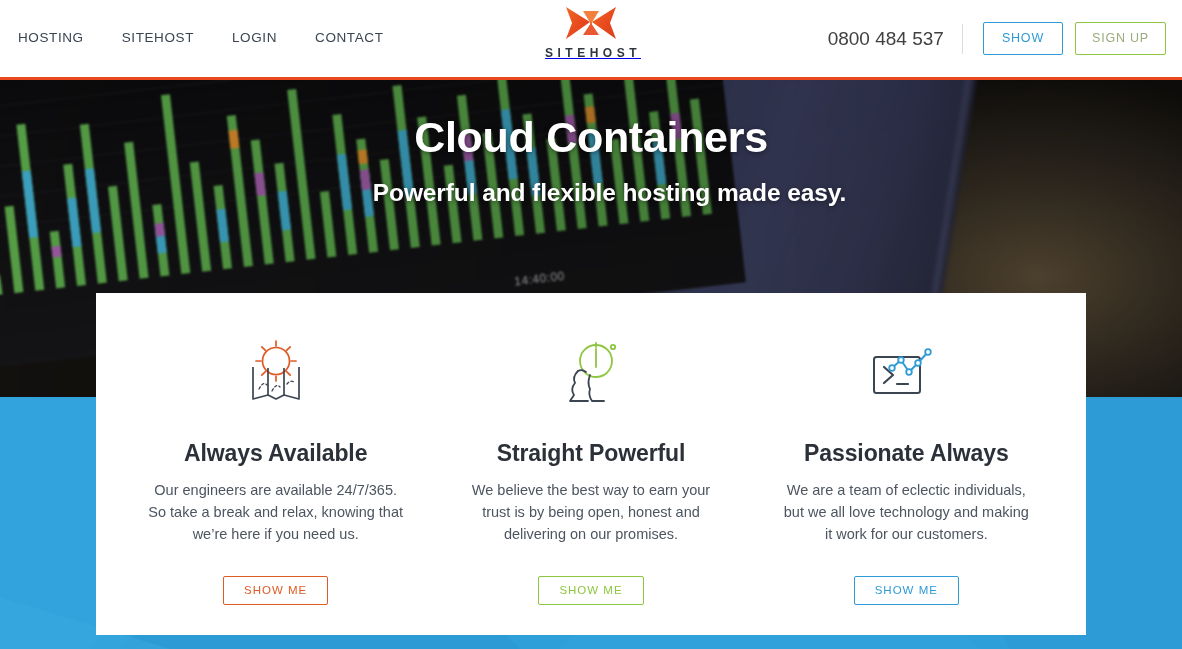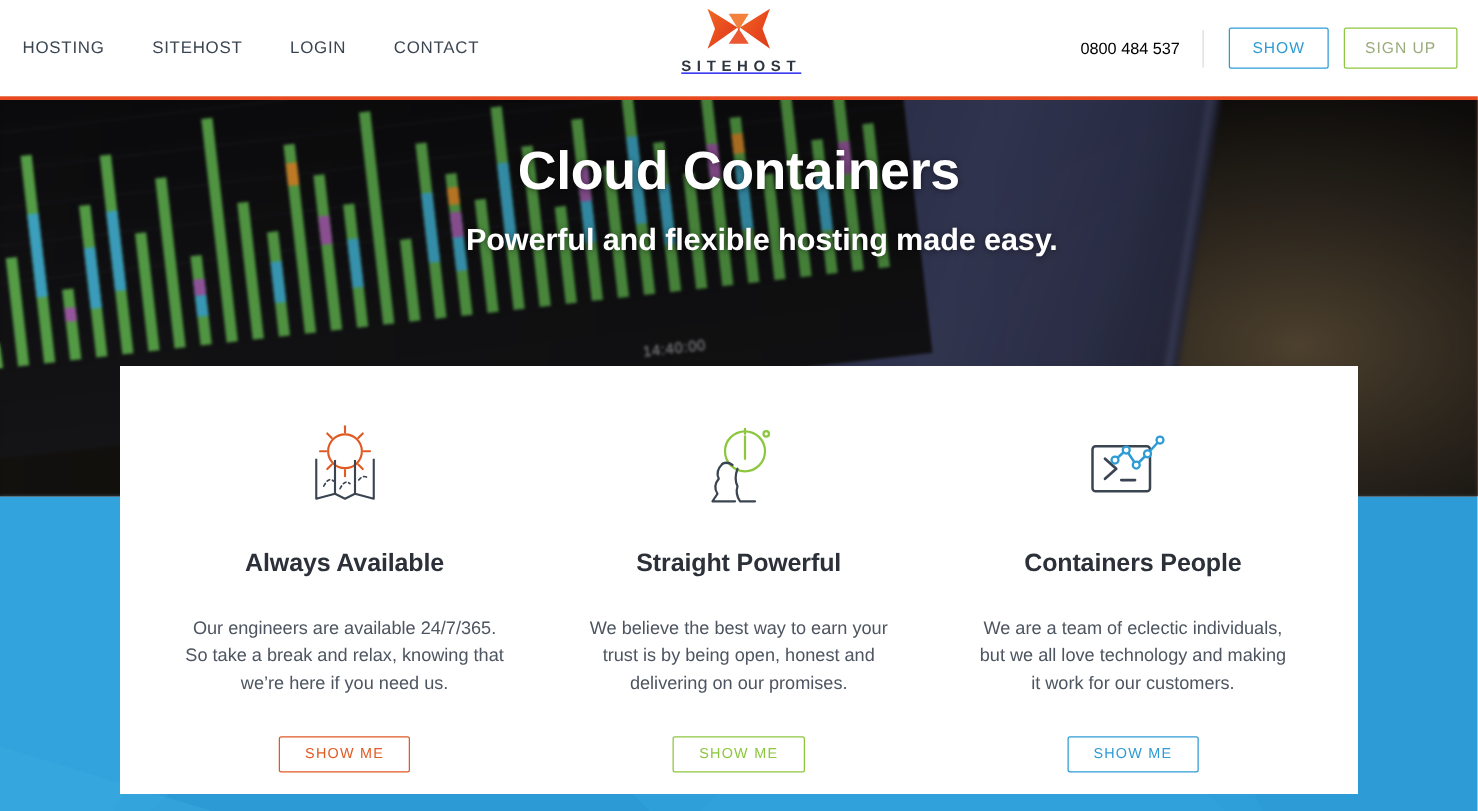--- a/index.html
+++ b/index.html
@@ -31,41 +31,41 @@
   .logo-text {
     display:block; margin-top:3px;
     font-size:12px; font-weight:700; letter-spacing:4.5px;
     color:#2f3640; padding-left:4px;
   }
   .header-right {
     position:absolute; right:16px; top:20px;
     display:flex; align-items:center; gap:0px;
   }
   .phone {
-    font-size:13px; color:#000000; line-height:37px;
+    font-size:19px; color:#404040; line-height:37px;
     margin-right:18px; white-space:nowrap;
   }
   .vsep { width:1px; height:30px; background:#d8dce1; margin-right:20px; }
   .btn-login {
     display:inline-block; border:1px solid #2e9bd6; color:#2e9bd6;
     background:transparent; font-size:12.5px; letter-spacing:0.8px;
     padding:0 18px; height:33px; line-height:31px; border-radius:2px;
     text-decoration:none; cursor:pointer; margin-right:12px;
   }
   .btn-signup {
     display:inline-block; border:1px solid #8dc63f; color:#9aab7d;
     background:transparent; font-size:12.5px; letter-spacing:0.8px;
     padding:0 16px; height:33px; line-height:31px; border-radius:2px;
     text-decoration:none; cursor:pointer;
   }
 
   
   .hero {
     position:absolute; top:77px; left:0; width:1182px; height:320px;
-    overflow:hidden; background:#c2410c;
+    overflow:hidden; background:#1d4ed8;
     border-top:3px solid #e8491e;
   }
   .hero-photo { position:absolute; inset:0; overflow:hidden; }
   .photo-dark-base {
     position:absolute; inset:0;
     background:
       radial-gradient(ellipse 420px 260px at 88% 62%, #6b5a40 0%, #3a3227 40%, #14120f 78%),
       radial-gradient(ellipse 500px 300px at 78% 22%, #262b3c 0%, #111319 65%),
       linear-gradient(105deg,#07080a 0%,#0c0d11 38%,#1a1c26 60%,#20212b 78%,#15140f 100%);
   }
@@ -130,25 +130,25 @@
     position:absolute; top:293px; left:96px; width:990px; height:342px;
     background:#ffffff; z-index:10;
   }
   .cards-row {
     display:flex; width:100%; height:100%;
     padding:40px 22px 0 22px;
   }
   .col { flex:1 1 0; text-align:center; padding:0 12px; }
   .col-icon { height:78px; display:flex; align-items:center; justify-content:center; }
   .col-title {
-    font-size:20px; font-weight:700; color:#2b3039;
+    font-size:23px; font-weight:700; color:#2b3039;
     margin-top:29px; letter-spacing:-0.1px;
   }
   .col-body {
-    margin-top:29px; font-size:14.5px; line-height:22px; color:#4d5560;
+    margin-top:12px; font-size:14.5px; line-height:22px; color:#4d5560;
     padding:0 18px;
   }
   .col-btn-wrap { margin-top:31px; }
   .show-btn {
     display:inline-block; font-size:11.5px; letter-spacing:1px;
     padding:0 20px; height:29px; line-height:27px; border-radius:2px;
     background:transparent; cursor:pointer; text-decoration:none;
   }
   .show-btn.orange { border:1px solid #e05a24; color:#e05a24; }
   .show-btn.green  { border:1px solid #8dc63f; color:#8dc63f; }
@@ -370,21 +370,21 @@
           </g>
           <g fill="#ffffff" stroke="#2e9bd6" stroke-width="1.8">
             <circle cx="24" cy="29" r="2.8"></circle>
             <circle cx="33" cy="21" r="2.8"></circle>
             <circle cx="41" cy="33" r="2.8"></circle>
             <circle cx="50" cy="24" r="2.8"></circle>
             <circle cx="60" cy="13" r="2.8"></circle>
           </g>
         </svg>
       </div>
-      <h3 class="col-title">Containers People</h3>
+      <h3 class="col-title">Passionate Always</h3>
       <p class="col-body">We are a team of eclectic individuals, but we all love technology and making it work for our customers.</p>
       <div class="col-btn-wrap">
         <a class="show-btn blue" href="#">SHOW ME</a>
       </div>
     </div>
 
   </div>
 </div>
 
 </body></html>

